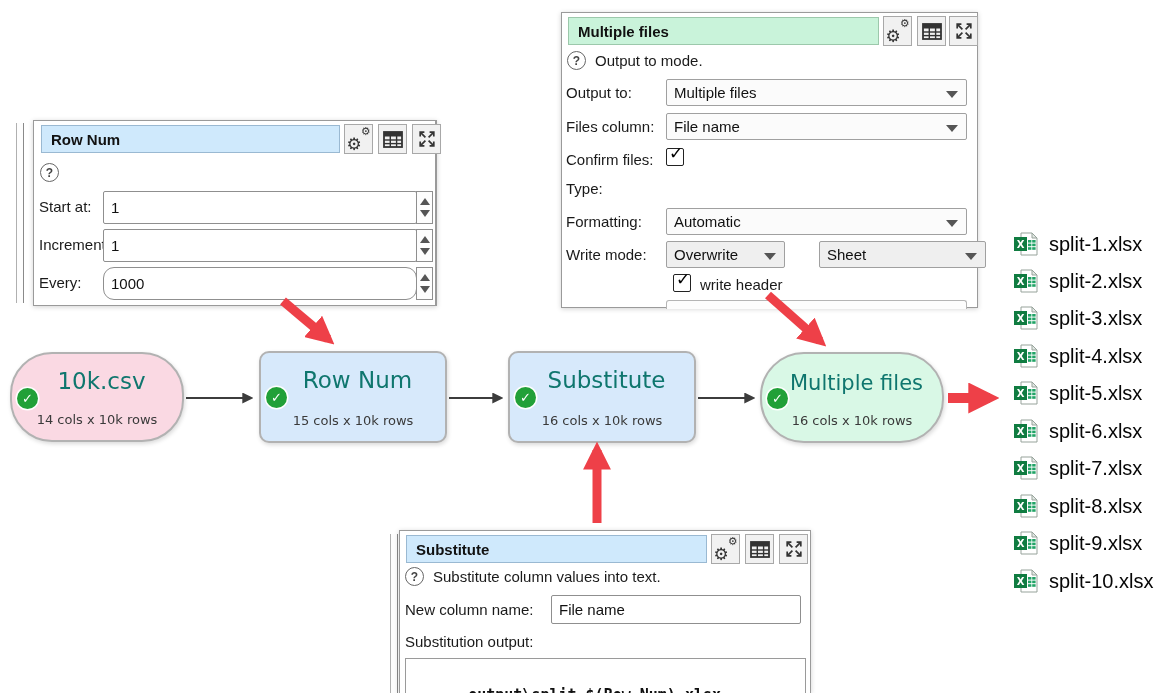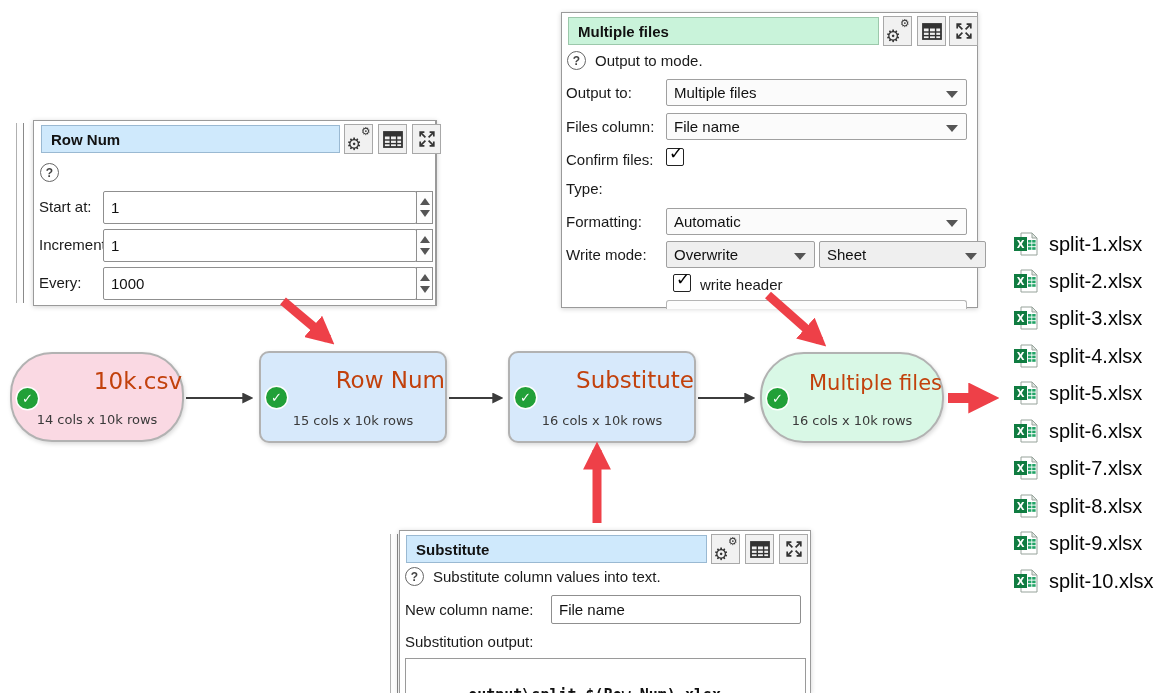--- a/index.html
+++ b/index.html
@@ -71,21 +71,21 @@
     font-size:15px; font-weight:bold; color:#111; padding:9px 0 0 8px; white-space:pre;
   }
   
   .node {
     position:absolute; border:2px solid #b2b2b2; box-shadow:1px 2px 4px rgba(0,0,0,.15);
     font-family:"DejaVu Sans",sans-serif;
   }
   .node--pink  { background:#fad9e3; border-radius:42px; }
   .node--blue  { background:#d7e9fb; border-radius:10px; }
   .node--green { background:#d9f8e6; border-radius:44px; }
-  .node-title { position:absolute; top:14px; left:9px; right:0; text-align:right; font-size:23px; color:#c2410c; }
+  .node-title { position:absolute; top:14px; left:9px; right:0; text-align:center; font-size:23px; color:#0f766e; }
   .node--green .node-title { font-size:21px; top:17px; }
   .node-sub { position:absolute; bottom:13px; left:0; right:0; text-align:center; font-size:13px; color:#3a3a3a; }
   .node-check {
     position:absolute; width:21px; height:21px; border-radius:50%; background:#21a038;
     color:#fff; display:flex; align-items:center; justify-content:center;
     font-family:"DejaVu Sans",sans-serif; font-size:13px; font-weight:bold;
     box-shadow:0 0 0 1.5px #ffffff;
   }
   
   .file-row { position:absolute; display:flex; align-items:center; gap:11px; height:28px; }
@@ -147,21 +147,21 @@
     </div>
     <div class="f-label" style="left:5px; top:115px;">Increment:</div>
     <div class="txt-field" style="left:69px; top:108px; width:314px; height:33px;">
       <span>1</span>
     </div>
     <div class="spin-box" style="left:382px; top:108px; height:33px;">
       <span class="tri-up"></span>
       <span class="tri-down"></span>
     </div>
     <div class="f-label" style="left:5px; top:153px;">Every:</div>
-    <div class="txt-field" style="left:69px; top:146px; width:314px; height:33px;">
+    <div class="txt-field" style="left:69px; top:146px; width:314px; height:33px;border-radius:11px;">
       <span>1000</span>
     </div>
     <div class="spin-box" style="left:382px; top:146px; height:33px;">
       <span class="tri-up"></span>
       <span class="tri-down"></span>
     </div>
   </div>
 
   <div class="panel" style="left:561px; top:12px; width:417px; height:296px;">
     <div class="titlebar green" style="left:6px; top:4px; width:311px;">
@@ -211,21 +211,21 @@
     </div>
     <div class="f-label" style="left:4px; top:138px;">Confirm files:</div>
     <div class="checkbox" style="left:104px; top:135px;"><span>✓</span></div>
     <div class="f-label" style="left:4px; top:167px;">Type:</div>
     <div class="f-label" style="left:4px; top:200px;">Formatting:</div>
     <div class="dropdown" style="left:104px; top:195px; width:301px;">
       <span>Automatic</span>
       <span class="dd-caret"></span>
     </div>
     <div class="f-label" style="left:4px; top:233px;text-align:center;">Write mode:</div>
-    <div class="dropdown" style="left:104px; top:228px; width:149px; background:#efefef;">
+    <div class="dropdown" style="left:104px; top:228px; width:119px; background:#efefef;">
       <span>Overwrite</span>
       <span class="dd-caret"></span>
     </div>
     <div class="dropdown" style="left:257px; top:228px; width:167px; background:#efefef;">
       <span>Sheet</span>
       <span class="dd-caret"></span>
     </div>
     <div class="checkbox" style="left:111px; top:261px;"><span>✓</span></div>
     <div class="f-label" style="left:138px; top:263px;">write header</div>
     <div class="cutoff-field" style="left:104px; top:287px; width:301px;"></div>

